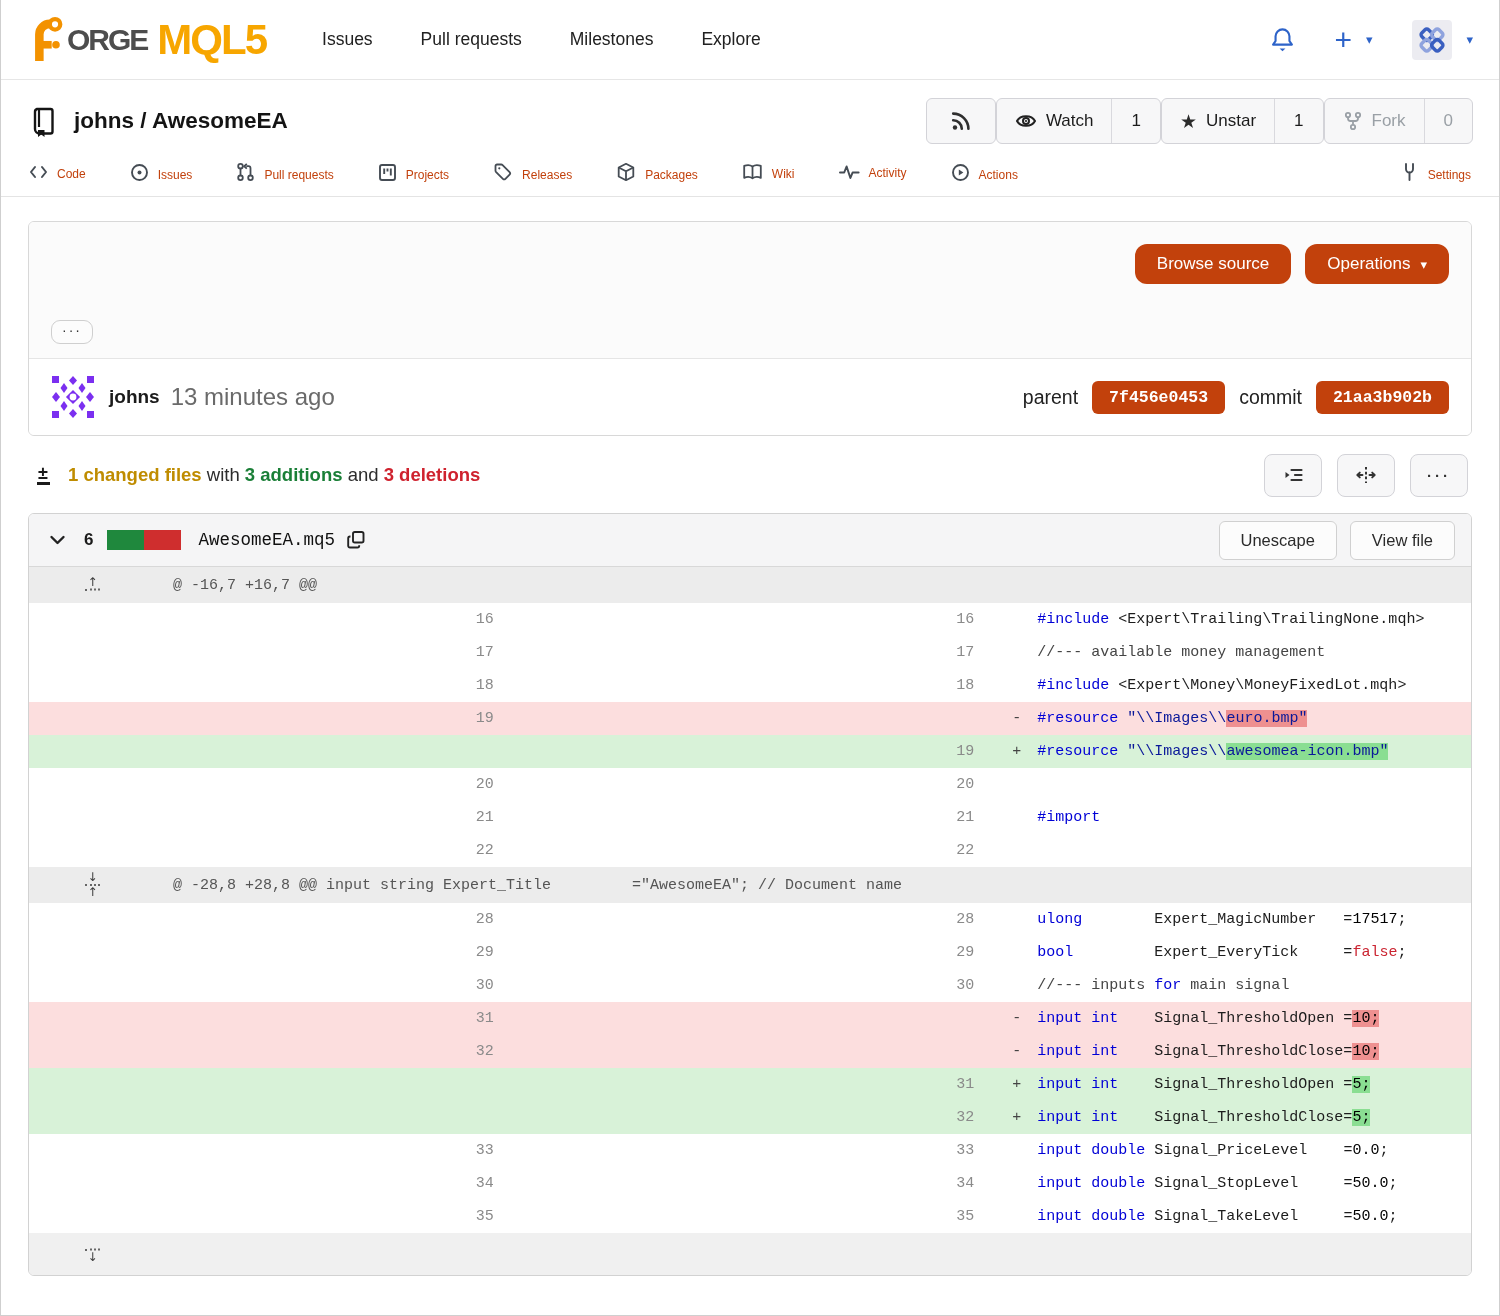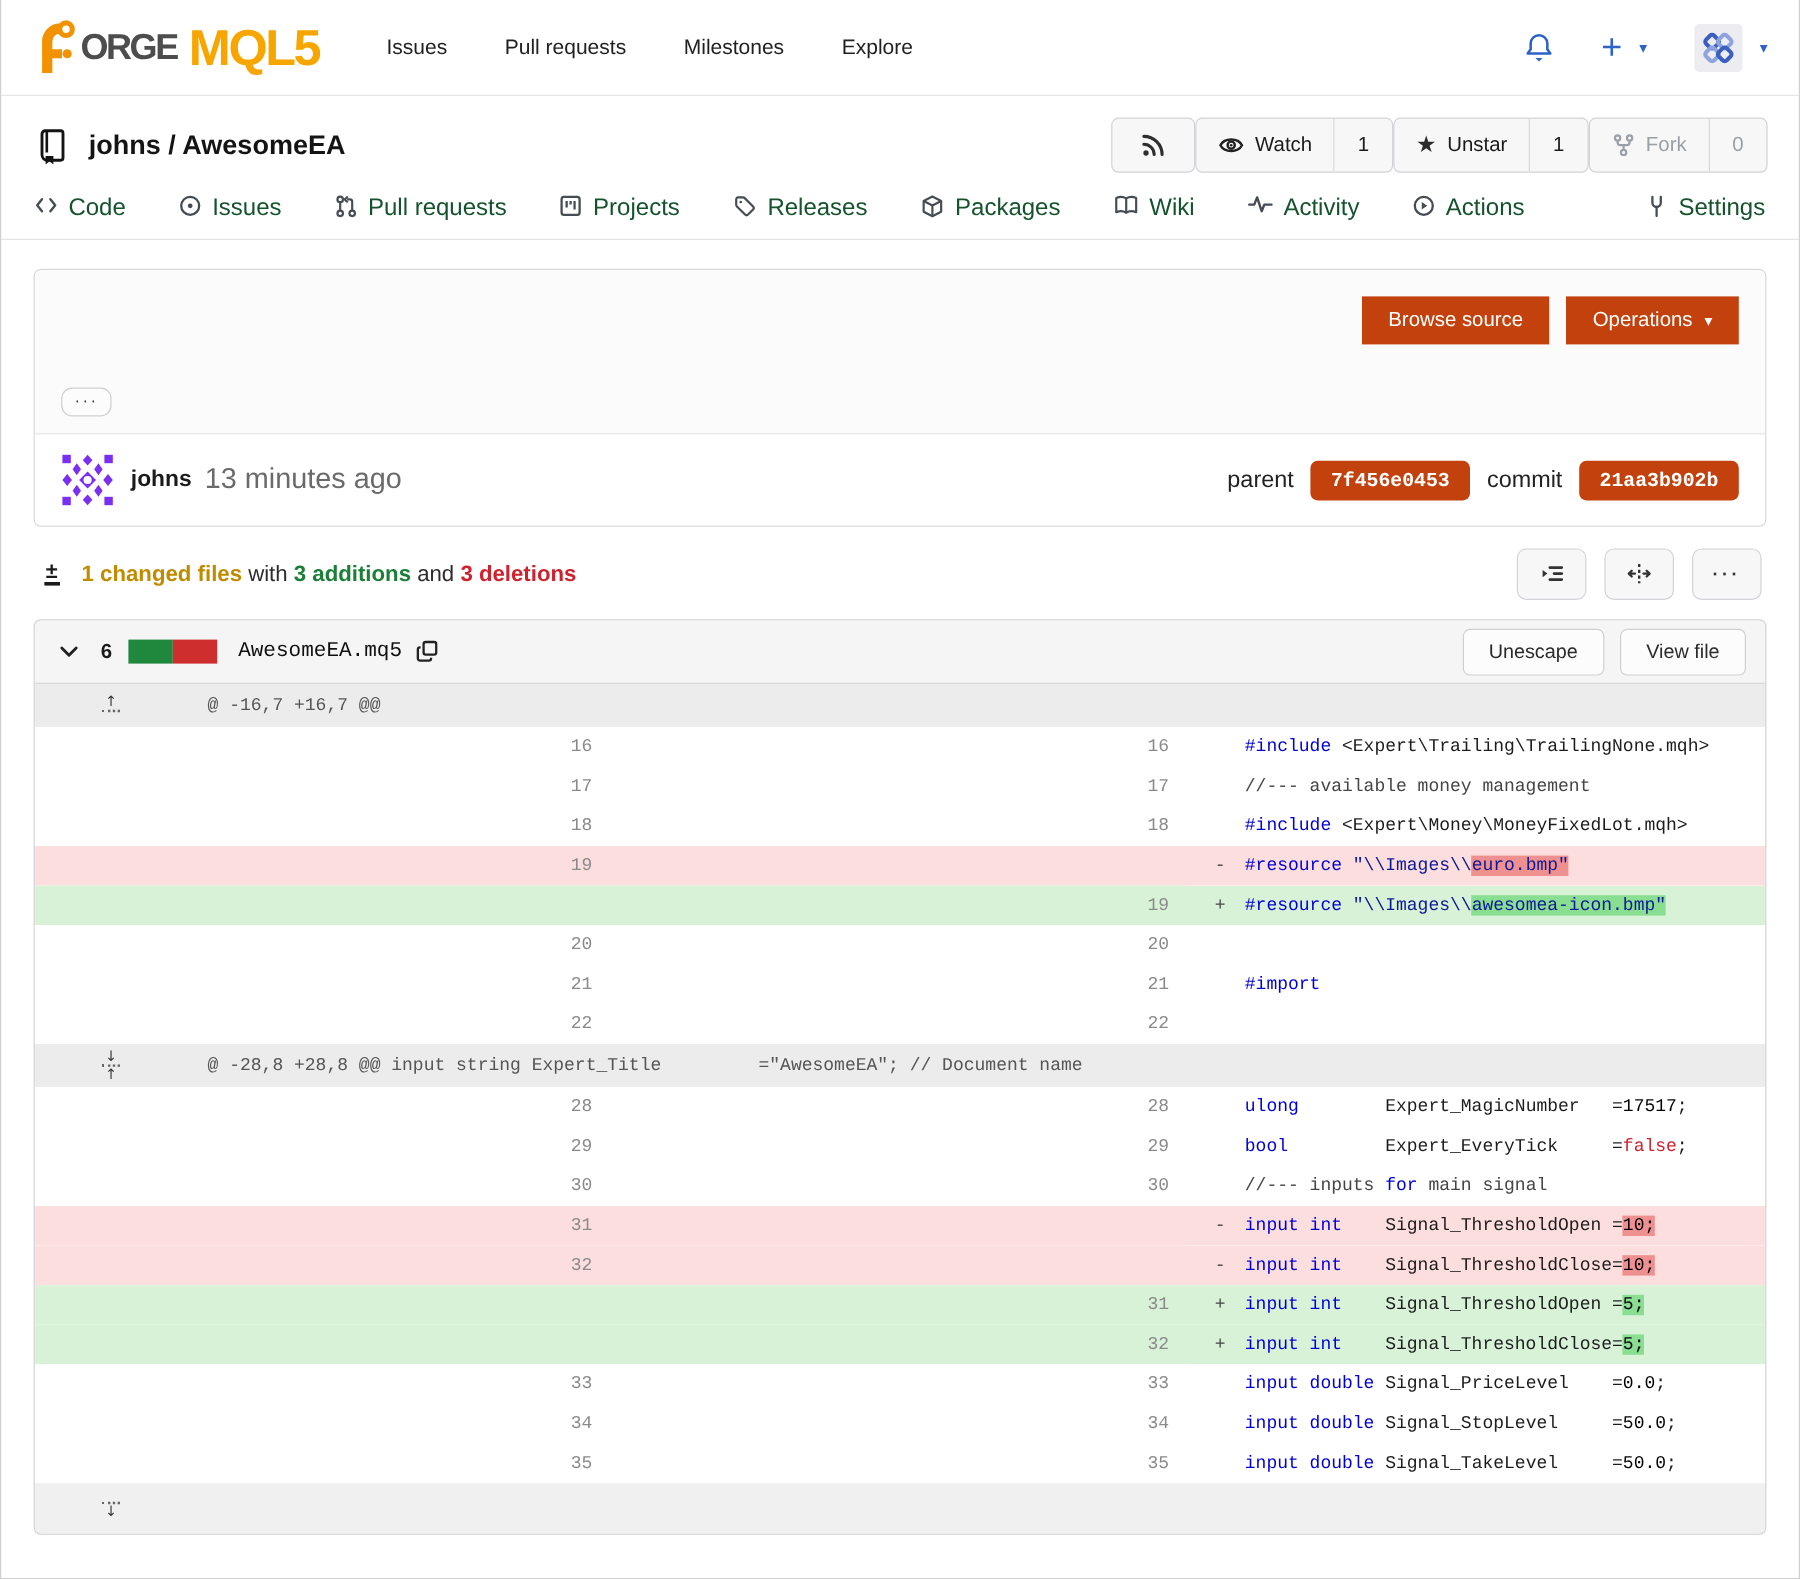--- a/index.html
+++ b/index.html
@@ -26,29 +26,29 @@
   .repo-actions { margin-left:auto; display:flex; }
   .btn-group { display:flex; border:1px solid #d3d3d8; border-radius:6px; overflow:hidden; background:#f7f7f8; height:46px; }
   .btn-main { display:flex; align-items:center; gap:9px; padding:0 18px; font-size:17px; color:#1b1b1b; cursor:pointer; }
   .btn-count { display:flex; align-items:center; padding:0 19px; border-left:1px solid #d9d9de; font-size:17px; color:#1b1b1b; cursor:pointer; }
   .btn-square { border:1px solid #d3d3d8; border-radius:6px; background:#f7f7f8; height:46px; width:70px; display:flex; align-items:center; justify-content:center; cursor:pointer; }
   .disabled, .disabled .btn-main, .disabled .btn-count { color:#9aa0a6 !important; }
   .star-glyph { font-size:19px; color:#2b2b2b; }
 
   
   .repo-tabs { display:flex; align-items:center; gap:44px; padding:10px 28px 14px 28px; border-bottom:1px solid #e4e4e4; }
-  .tab { display:flex; align-items:flex-start; gap:9px; font-size:20px; color:#14532d; cursor:pointer; }
+  .tab { display:flex; align-items:flex-end; gap:9px; font-size:12px; color:#c2410c; cursor:pointer; }
   .tab svg { flex:none; }
   .tab-settings { margin-left:auto; }
 
   
   .commit-card { margin:24px 27px 0; border:1px solid #d8d8d8; border-radius:6px; overflow:hidden; }
   .card-top { background:#fbfbfb; padding:22px 22px 14px 22px; }
   .top-buttons { display:flex; justify-content:flex-end; gap:14px; }
-  .btn-orange { background:#c2410c; color:#fff; border:none; border-radius:0; font-size:17px; font-family:"Liberation Sans",sans-serif; padding:10px 22px; cursor:pointer; display:flex; align-items:center; gap:10px; }
+  .btn-orange { background:#c2410c; color:#fff; border:none; border-radius:12px; font-size:17px; font-family:"Liberation Sans",sans-serif; padding:10px 22px; cursor:pointer; display:flex; align-items:center; gap:10px; }
   .btn-orange .caret { color:#fff; }
   .msg-toggle { margin-top:36px; background:#fcfcfc; border:1px solid #cfcfcf; border-radius:9px; padding:2px 10px 6px; font-size:14px; letter-spacing:2px; line-height:1; color:#333; cursor:pointer; }
   .commit-meta { display:flex; align-items:center; background:#fff; border-top:1px solid #e5e5e5; padding:16px 22px; }
   .commit-author { font-size:19px; font-weight:700; color:#1b1b1b; margin-left:14px; cursor:pointer; }
   .commit-time { font-size:24px; color:#6a6a6a; margin-left:11px; }
   .meta-right { margin-left:auto; display:flex; align-items:center; gap:14px; }
   .meta-label { font-size:19.5px; color:#222; }
   .hash-btn { background:#c2410c; color:#fff; font-family:"Liberation Mono", monospace; font-size:16.5px; font-weight:700; border:none; border-radius:6px; padding:7px 17px; cursor:pointer; }
 
   

